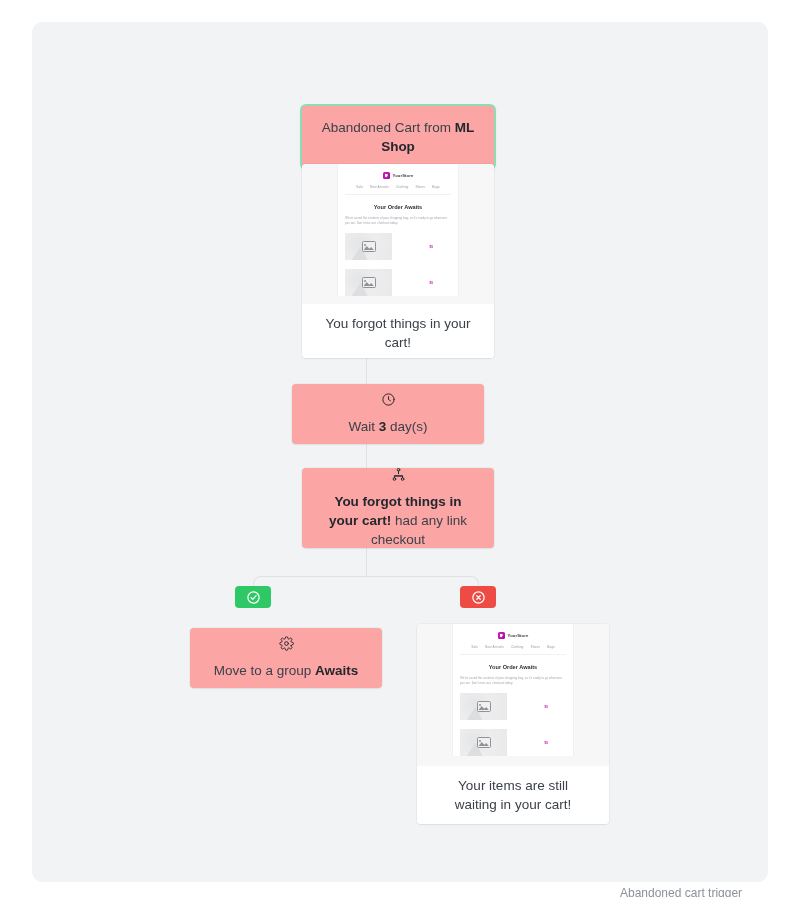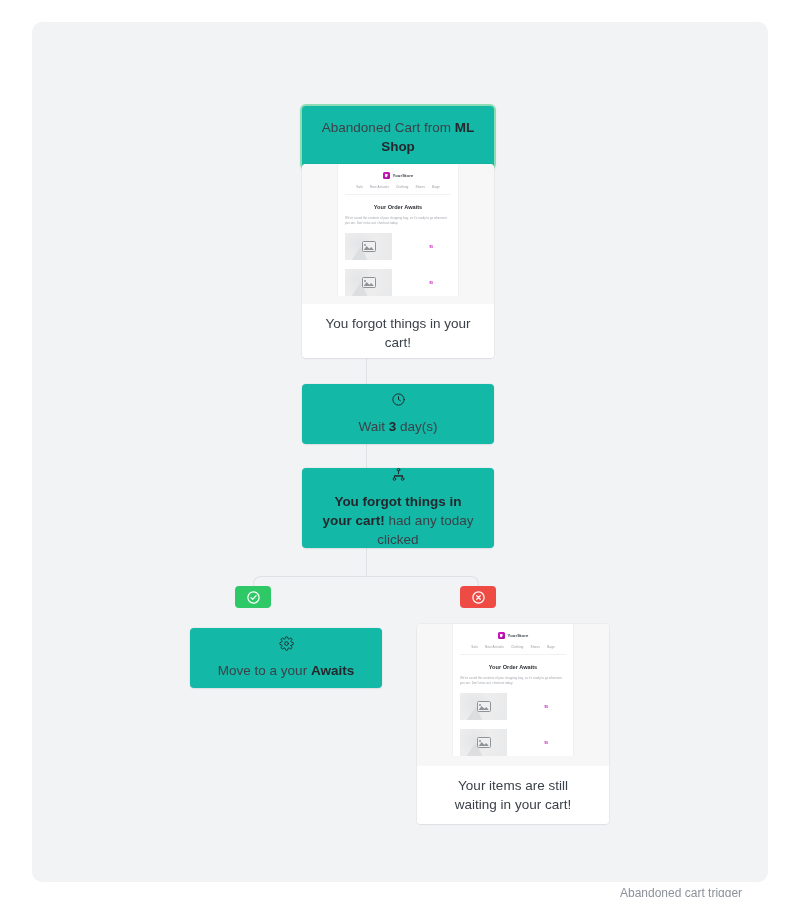--- a/index.html
+++ b/index.html
@@ -53,21 +53,21 @@
   }
   .branch-corner.right {
     border-left: none;
     border-bottom: none;
     border-top-right-radius: 8px;
   }
 
   
   .node {
     position: absolute;
-    background: #14b8a6;
+    background: #fca5a5;
     border-radius: 4px;
     box-shadow: 0 1px 2px rgba(16,24,40,0.06), 0 0 0 1px rgba(16,24,40,0.03);
   }
 
   .node-trigger {
     border: 2px solid #8ddcb4;
     border-radius: 6px;
     box-shadow: 0 1px 3px rgba(16,24,40,0.05);
     display: flex;
     align-items: center;
@@ -319,21 +319,21 @@
             </div>
             <span class="em-price" style="margin-right:18px;">$0</span>
           </div>
         </div>
       </div>
       <div class="email-caption">
         <span class="email-caption-text">You forgot things in your cart!</span>
       </div>
     </div>
 
-    <div class="node node-action" style="left:270px; top:362px; width:192px; height:60px;">
+    <div class="node node-action" style="left:260px; top:362px; width:192px; height:60px;">
       <span class="node-icon">
         <svg width="15" height="15" viewBox="0 0 24 24" fill="none" stroke="#23282e" stroke-width="1.6" stroke-linecap="round">
           <circle cx="12" cy="12" r="9"></circle>
           <path d="M12 7.5V12l3 2"></path>
         </svg>
       </span>
       <span class="node-label">
         <span>Wait </span><b>3</b><span> day(s)</span>
       </span>
     </div>
@@ -341,21 +341,21 @@
     <div class="node node-action" style="left:270px; top:446px; width:192px; height:80px;">
       <span class="node-icon">
         <svg width="15" height="15" viewBox="0 0 24 24" fill="none" stroke="#23282e" stroke-width="1.6" stroke-linecap="round">
           <circle cx="12" cy="4.4" r="2.1"></circle>
           <circle cx="5.5" cy="19.2" r="2.1"></circle>
           <circle cx="18.5" cy="19.2" r="2.1"></circle>
           <path d="M12 6.5v4.2M5.5 17.1v-2.8h13v2.8M5.5 14.3h13"></path>
         </svg>
       </span>
       <span class="node-label">
-        <b>You forgot things in your cart!</b><span> had any today clicked</span>
+        <b>You forgot things in your cart!</b><span> had any link checkout</span>
       </span>
     </div>
 
     <div class="badge badge-yes" style="left:203px; top:564px;">
       <span style="line-height:0;">
         <svg width="15" height="15" viewBox="0 0 24 24" fill="none" stroke="#ffffff" stroke-width="1.9" stroke-linecap="round" stroke-linejoin="round">
           <circle cx="12" cy="12" r="9"></circle>
           <path d="M8 12.3l2.7 2.7L16.2 9"></path>
         </svg>
       </span>
@@ -371,21 +371,21 @@
     </div>
 
     <div class="node node-action" style="left:158px; top:606px; width:192px; height:60px;">
       <span class="node-icon">
         <svg width="15" height="15" viewBox="0 0 24 24" fill="none" stroke="#23282e" stroke-width="1.5" stroke-linecap="round" stroke-linejoin="round">
           <circle cx="12" cy="12" r="3"></circle>
           <path d="M19.4 15a1.6 1.6 0 00.3 1.8l.1.1a2 2 0 11-2.8 2.8l-.1-.1a1.6 1.6 0 00-1.8-.3 1.6 1.6 0 00-1 1.5v.2a2 2 0 11-4 0v-.1a1.6 1.6 0 00-1-1.5 1.6 1.6 0 00-1.8.3l-.1.1a2 2 0 11-2.8-2.8l.1-.1a1.6 1.6 0 00.3-1.8 1.6 1.6 0 00-1.5-1h-.2a2 2 0 010-4h.1a1.6 1.6 0 001.5-1 1.6 1.6 0 00-.3-1.8l-.1-.1a2 2 0 112.8-2.8l.1.1a1.6 1.6 0 001.8.3h.1a1.6 1.6 0 001-1.5v-.2a2 2 0 014 0v.1a1.6 1.6 0 001 1.5 1.6 1.6 0 001.8-.3l.1-.1a2 2 0 112.8 2.8l-.1.1a1.6 1.6 0 00-.3 1.8v.1a1.6 1.6 0 001.5 1h.2a2 2 0 010 4h-.1a1.6 1.6 0 00-1.5 1z"></path>
         </svg>
       </span>
       <span class="node-label">
-        <span>Move to a your </span><b>Awaits</b>
+        <span>Move to a group </span><b>Awaits</b>
       </span>
     </div>
 
     <div class="node node-email" style="left:385px; top:602px; width:192px; height:200px;">
       <div class="email-preview" style="height:142px;">
         <div class="email-sheet" style="width:122px; padding:8px 7px 0 7px;">
           <div class="em-logo">
             <span class="em-logo-mark"></span>
             <span class="em-logo-text">YourStore</span>
           </div>

